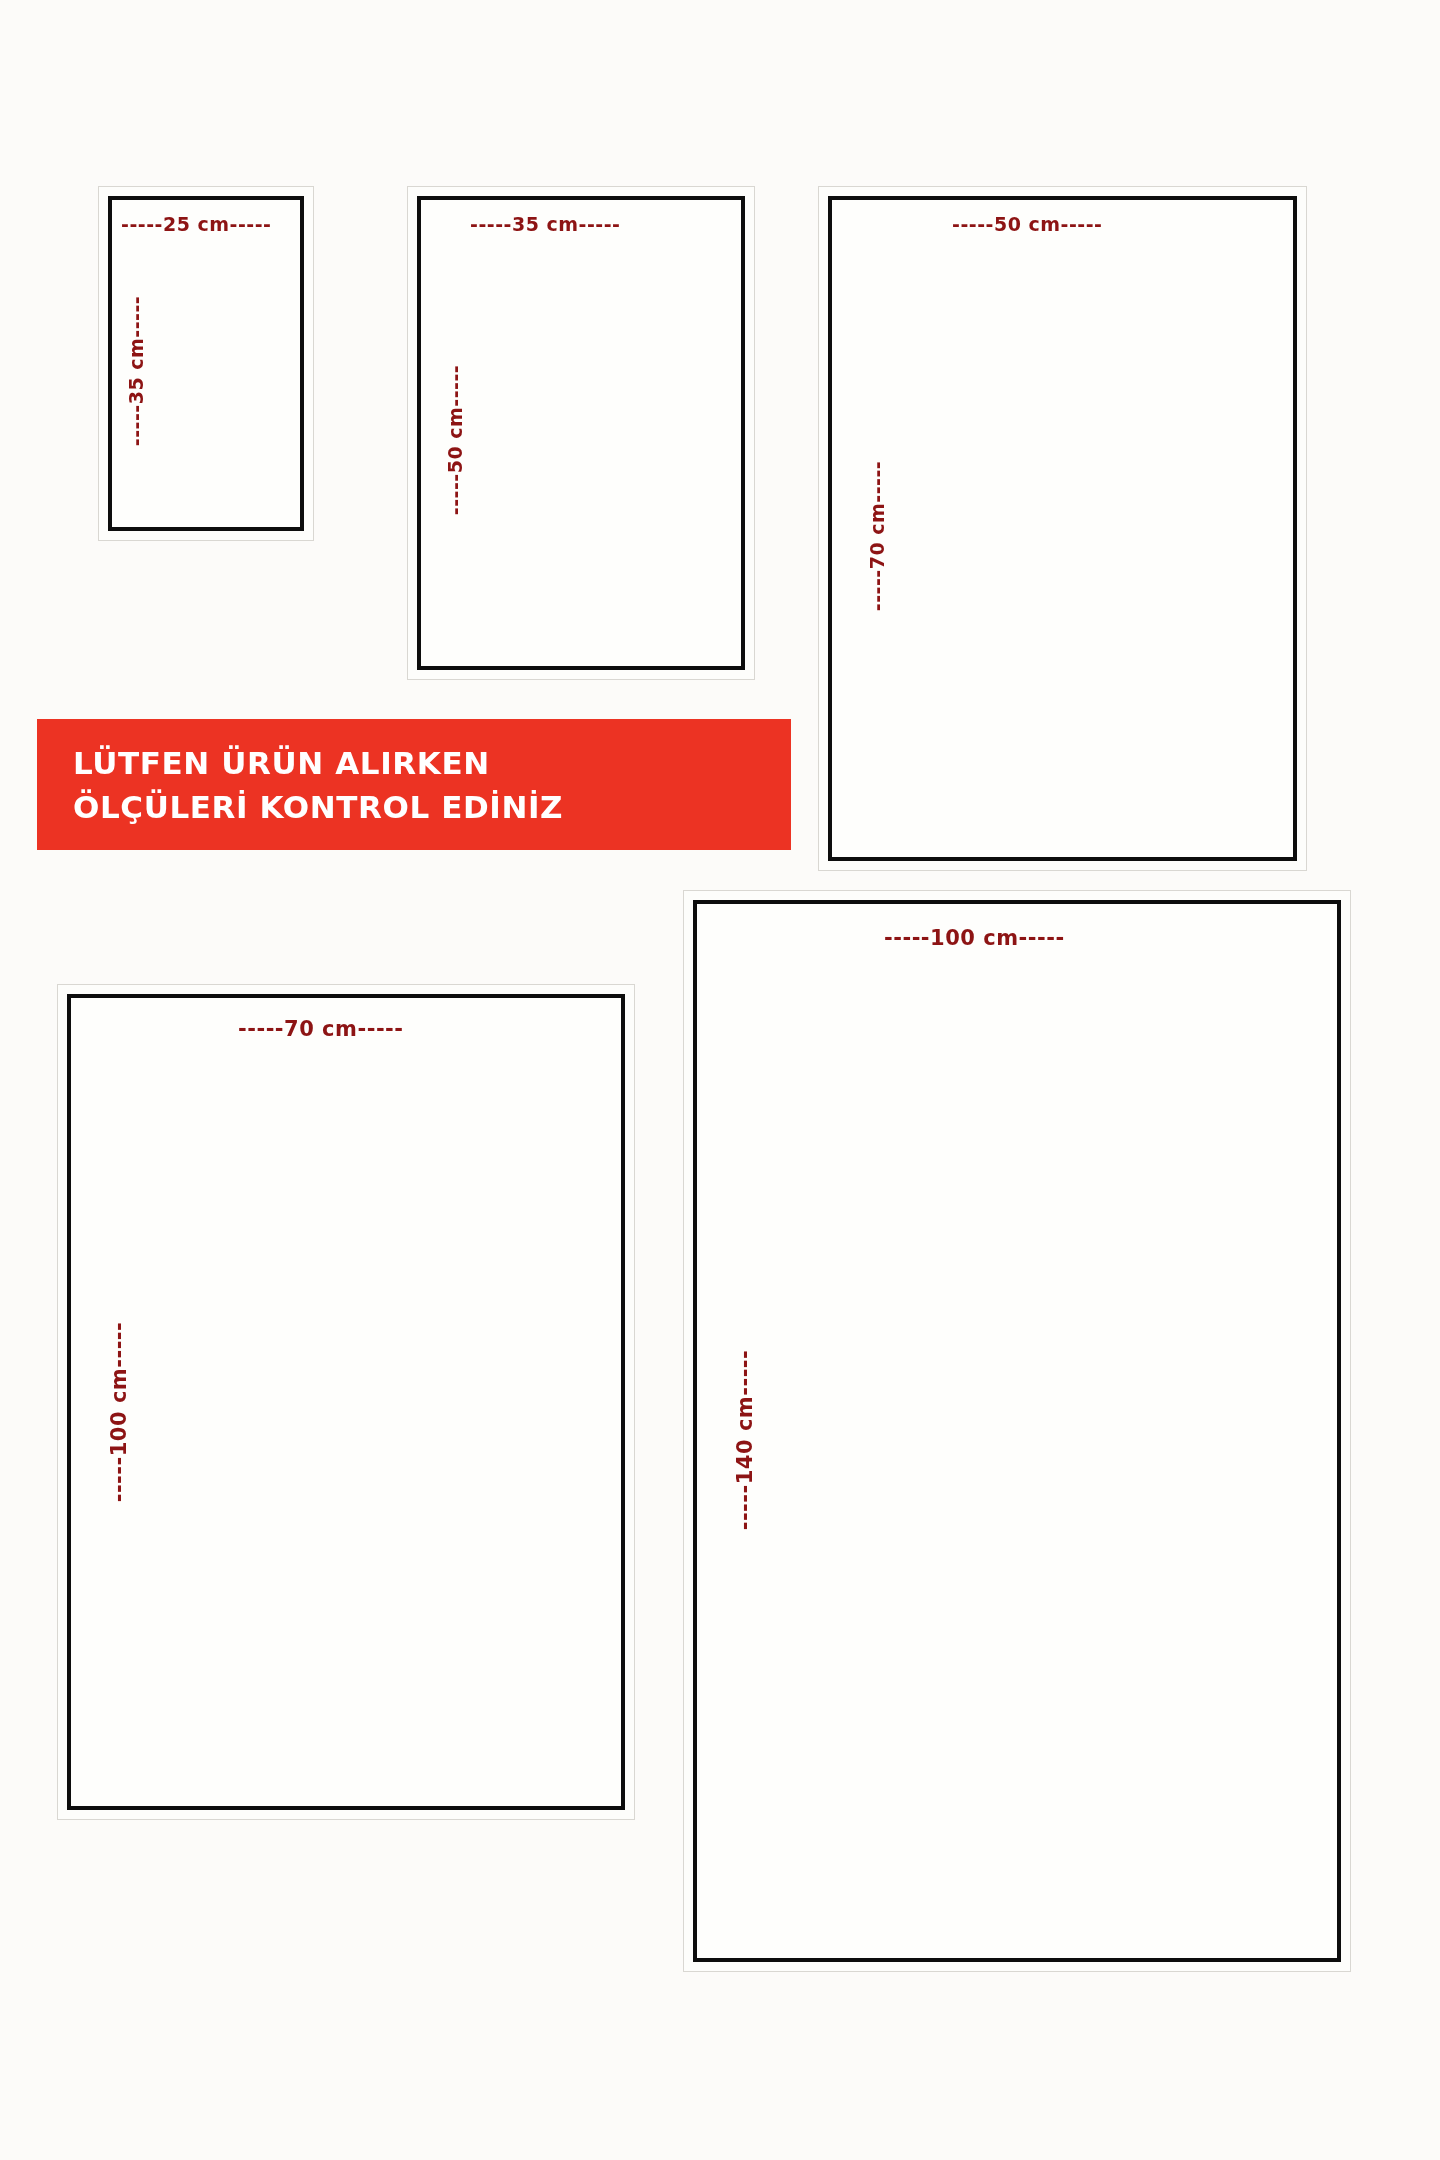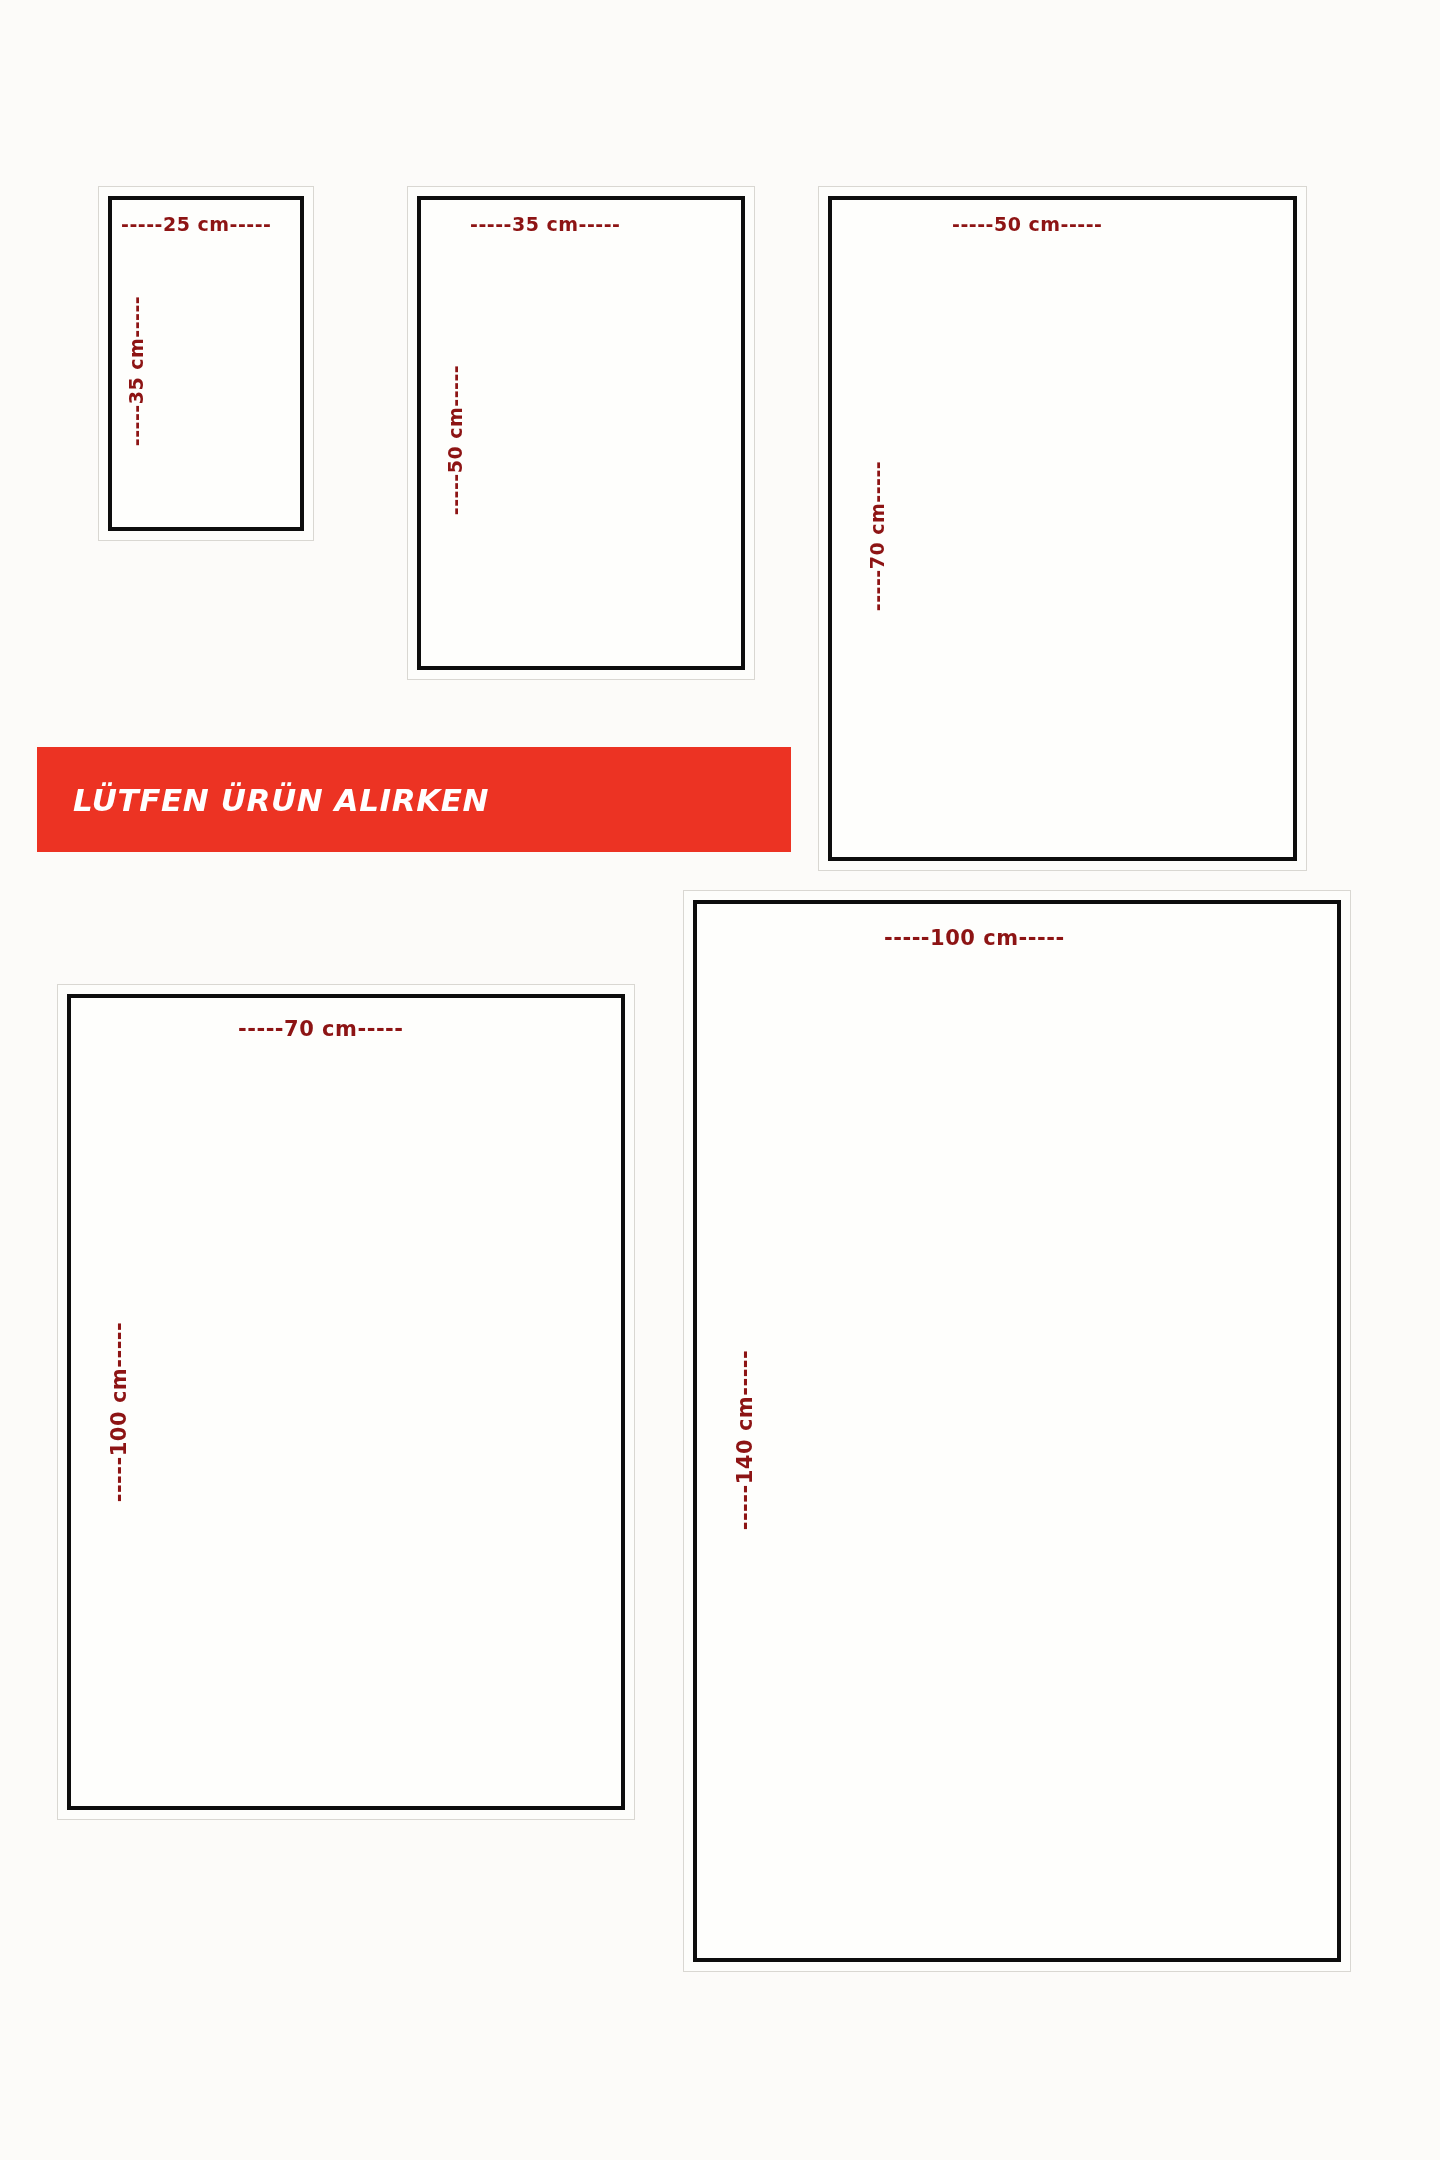--- a/index.html
+++ b/index.html
@@ -95,22 +95,23 @@
     <div class="dim dim-h" style="left:62px; top:26px; font-size:19px;">-----35 cm-----</div>
     <div class="dim dim-v" style="left:-53px; top:242px; width:200px; text-align:center; font-size:19px;">-----50 cm-----</div>
   </div>
 
   <div class="frame" style="left:818px; top:186px; width:489px; height:685px;">
     <div class="frame-inner"></div>
     <div class="dim dim-h" style="left:133px; top:26px; font-size:19px;">-----50 cm-----</div>
     <div class="dim dim-v" style="left:-57px; top:338px; width:230px; text-align:center; font-size:19px;">-----70 cm-----</div>
   </div>
 
-  <div class="notice" style="left:37px; top:747px; width:754px; height:105px;font-style:italic;">
+  <div class="notice" style="left:37px; top:719px; width:754px; height:131px;">
     <div class="notice-line">LÜTFEN ÜRÜN ALIRKEN</div>
+    <div class="notice-line">ÖLÇÜLERİ KONTROL EDİNİZ</div>
   </div>
 
   <div class="frame" style="left:57px; top:984px; width:578px; height:836px;">
     <div class="frame-inner"></div>
     <div class="dim dim-h" style="left:180px; top:32px; font-size:21px;">-----70 cm-----</div>
     <div class="dim dim-v" style="left:-84px; top:415px; width:290px; text-align:center; font-size:21px;">-----100 cm-----</div>
   </div>
 
   <div class="frame" style="left:683px; top:890px; width:668px; height:1082px;">
     <div class="frame-inner"></div>

